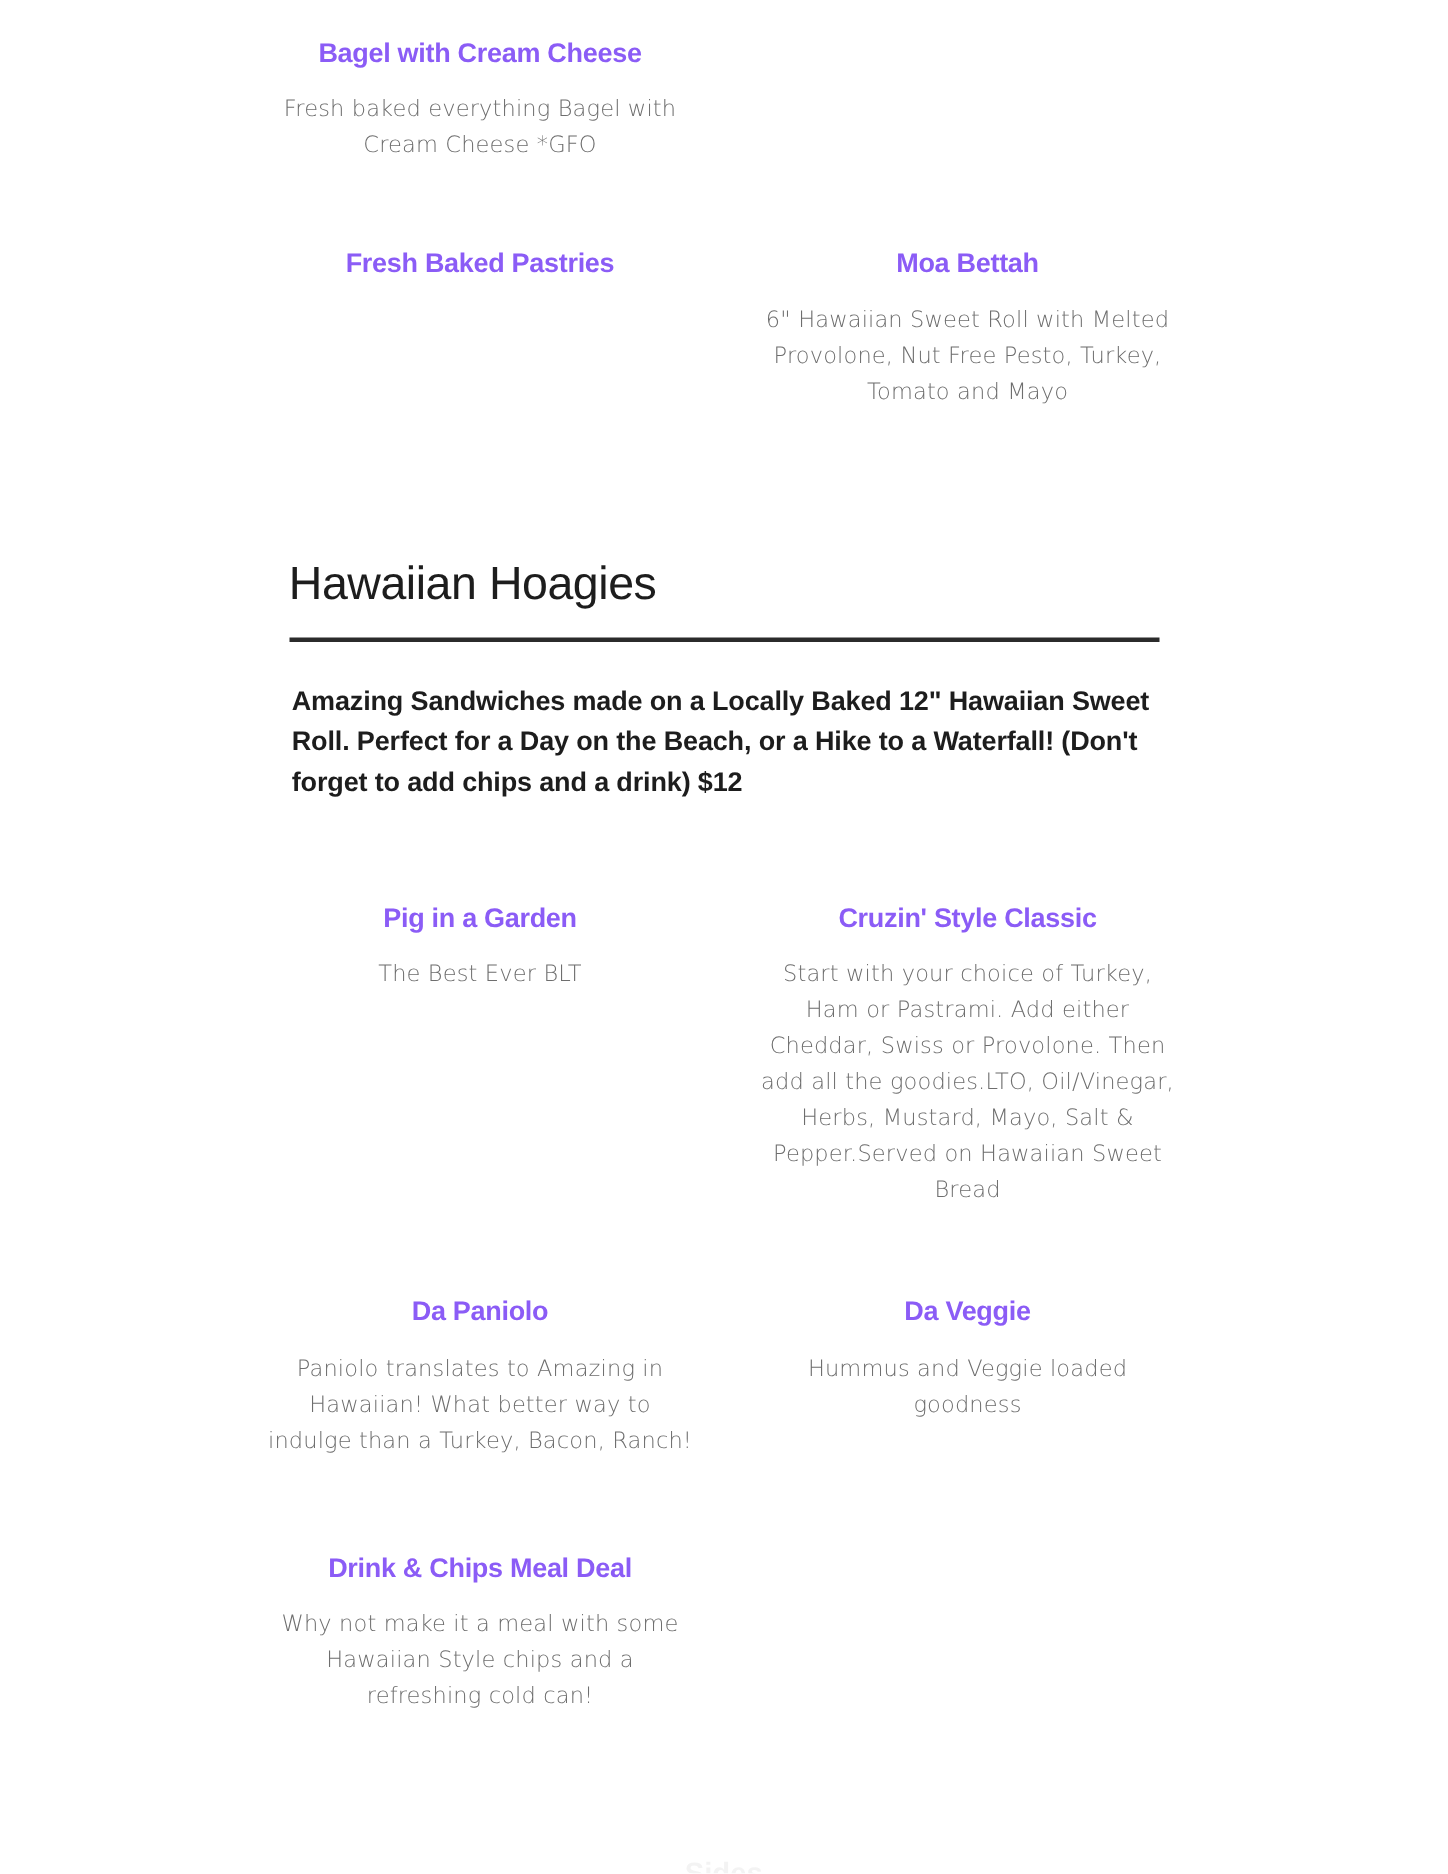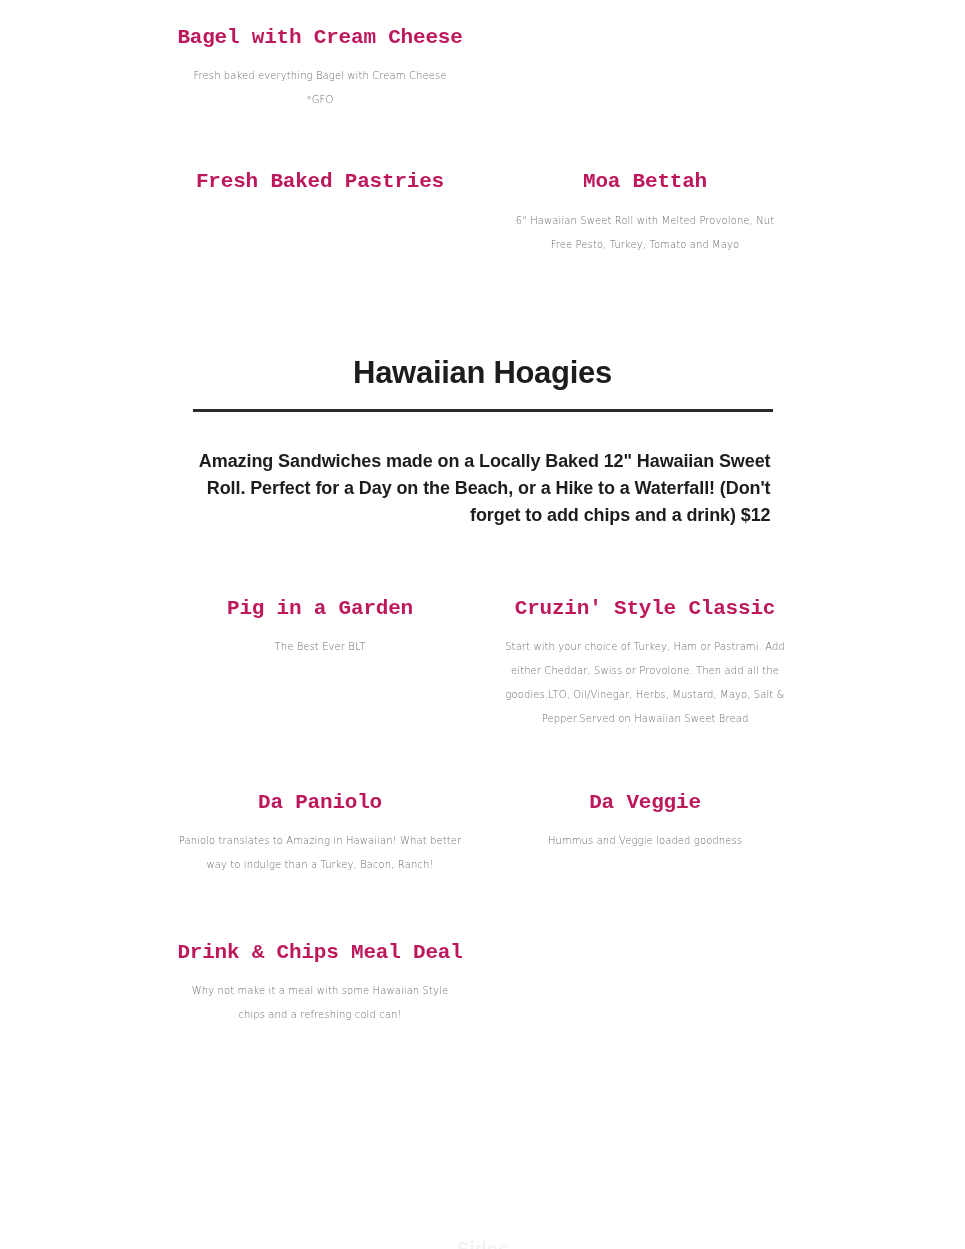--- a/index.html
+++ b/index.html
@@ -30,78 +30,78 @@
     grid-template-columns: 1fr 1fr;
     column-gap: 30px;
   }
 
   .menu-item {
     text-align: center;
     padding: 0 0 0 0;
   }
 
   .item-title {
-    font-family: Liberation Mono, monospace;
+    font-family: Liberation Sans, sans-serif;
     font-weight: bold;
-    font-size: 21px;
+    font-size: 18px;
     line-height: 1.3;
     letter-spacing: -0.2px;
-    color: #be185d;
+    color: #8b5cf6;
     margin: 0 0 13px 0;
   }
 
   .item-desc {
     font-family: "DejaVu Sans", sans-serif;
     font-weight: 300;
-    font-size: 10px;
+    font-size: 15px;
     line-height: 24px;
     letter-spacing: 0.1px;
     color: #6e6e6e;
     margin: 0;
     padding: 0 6px;
   }
 
   
   .row-breakfast-1 { padding-top: 24px; }
   .row-breakfast-2 { padding-top: 56px; }
 
   
   .section {
     width: 580px;
     margin: 0 auto;
   }
   .section-spacer { height: 98px; }
 
   .section-title {
-    text-align: center;
+    text-align: left;
     font-family: "Liberation Sans", sans-serif;
-    font-weight: bold;
+    font-weight: normal;
     font-size: 31px;
     letter-spacing: -0.3px;
     color: #1d1d1d;
     margin: 0;
     padding-bottom: 18px;
   }
 
   .section-rule {
     height: 3px;
     background: #2b2b2b;
     width: 100%;
   }
 
   .section-intro {
-    text-align: right;
+    text-align: left;
     font-family: "Liberation Sans", sans-serif;
     font-weight: bold;
     font-size: 18px;
     line-height: 27px;
     letter-spacing: -0.1px;
     color: #1d1d1d;
     margin: 0;
-    padding: 36px 2px 0 2px;
+    padding: 26px 2px 0 2px;
   }
 
   .row-hoagie-1 { padding-top: 66px; }
   .row-hoagie-2 { padding-top: 58px; }
   .row-hoagie-3 { padding-top: 62px; }
 
   
   .bottom-clip {
     position: absolute;
     left: 0;

